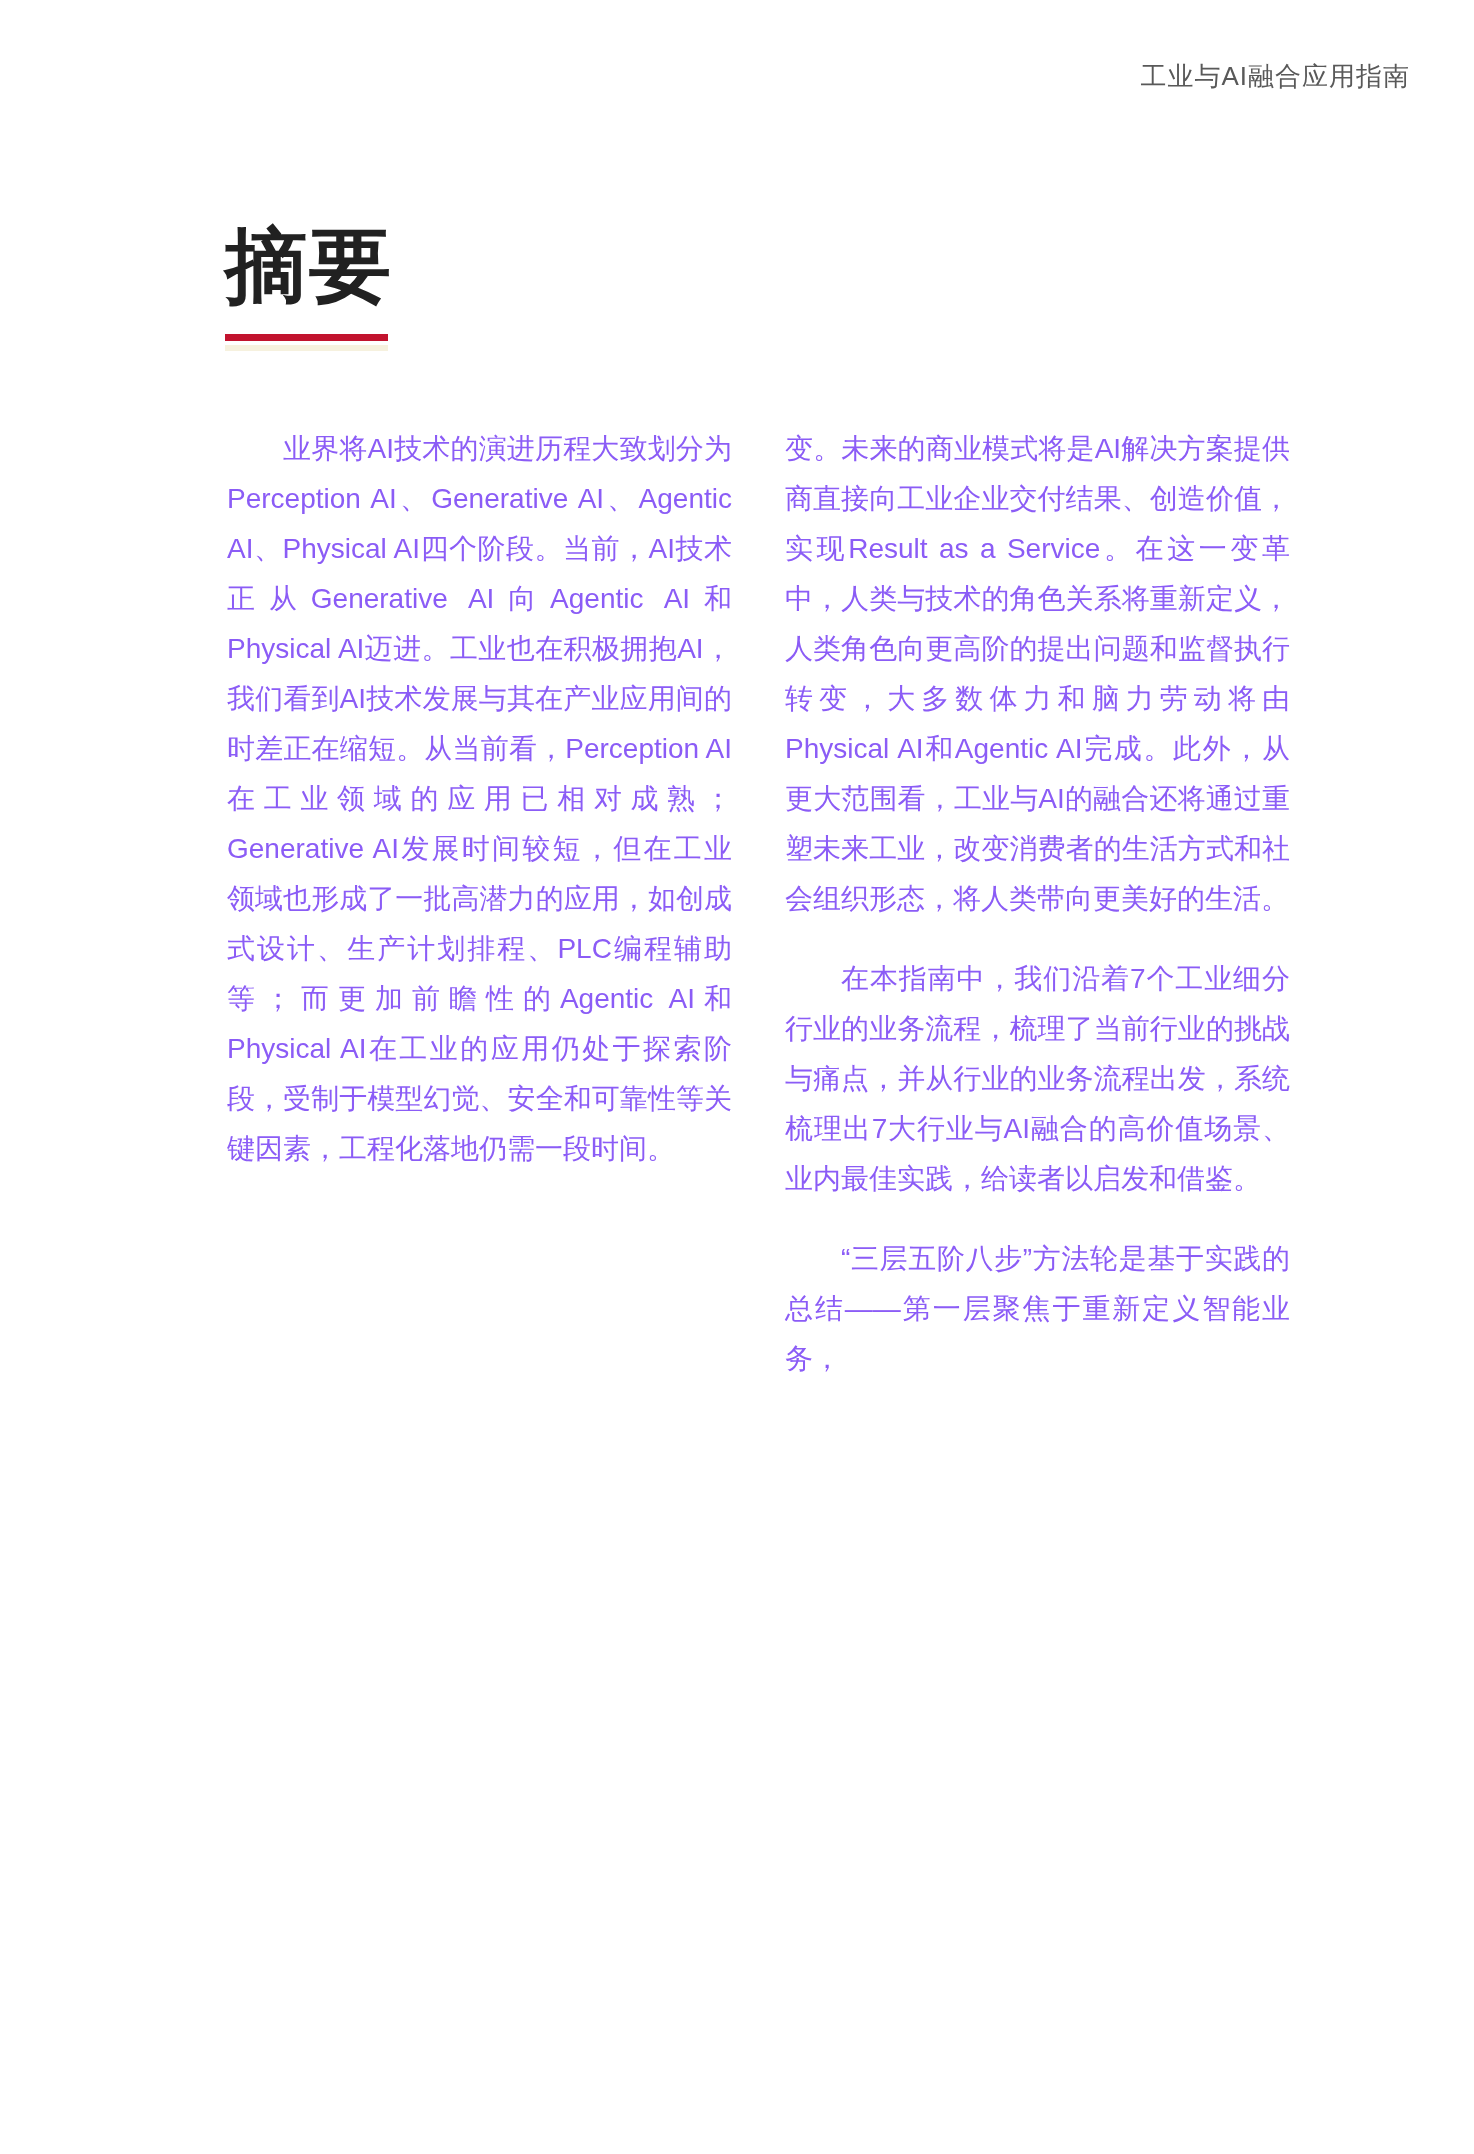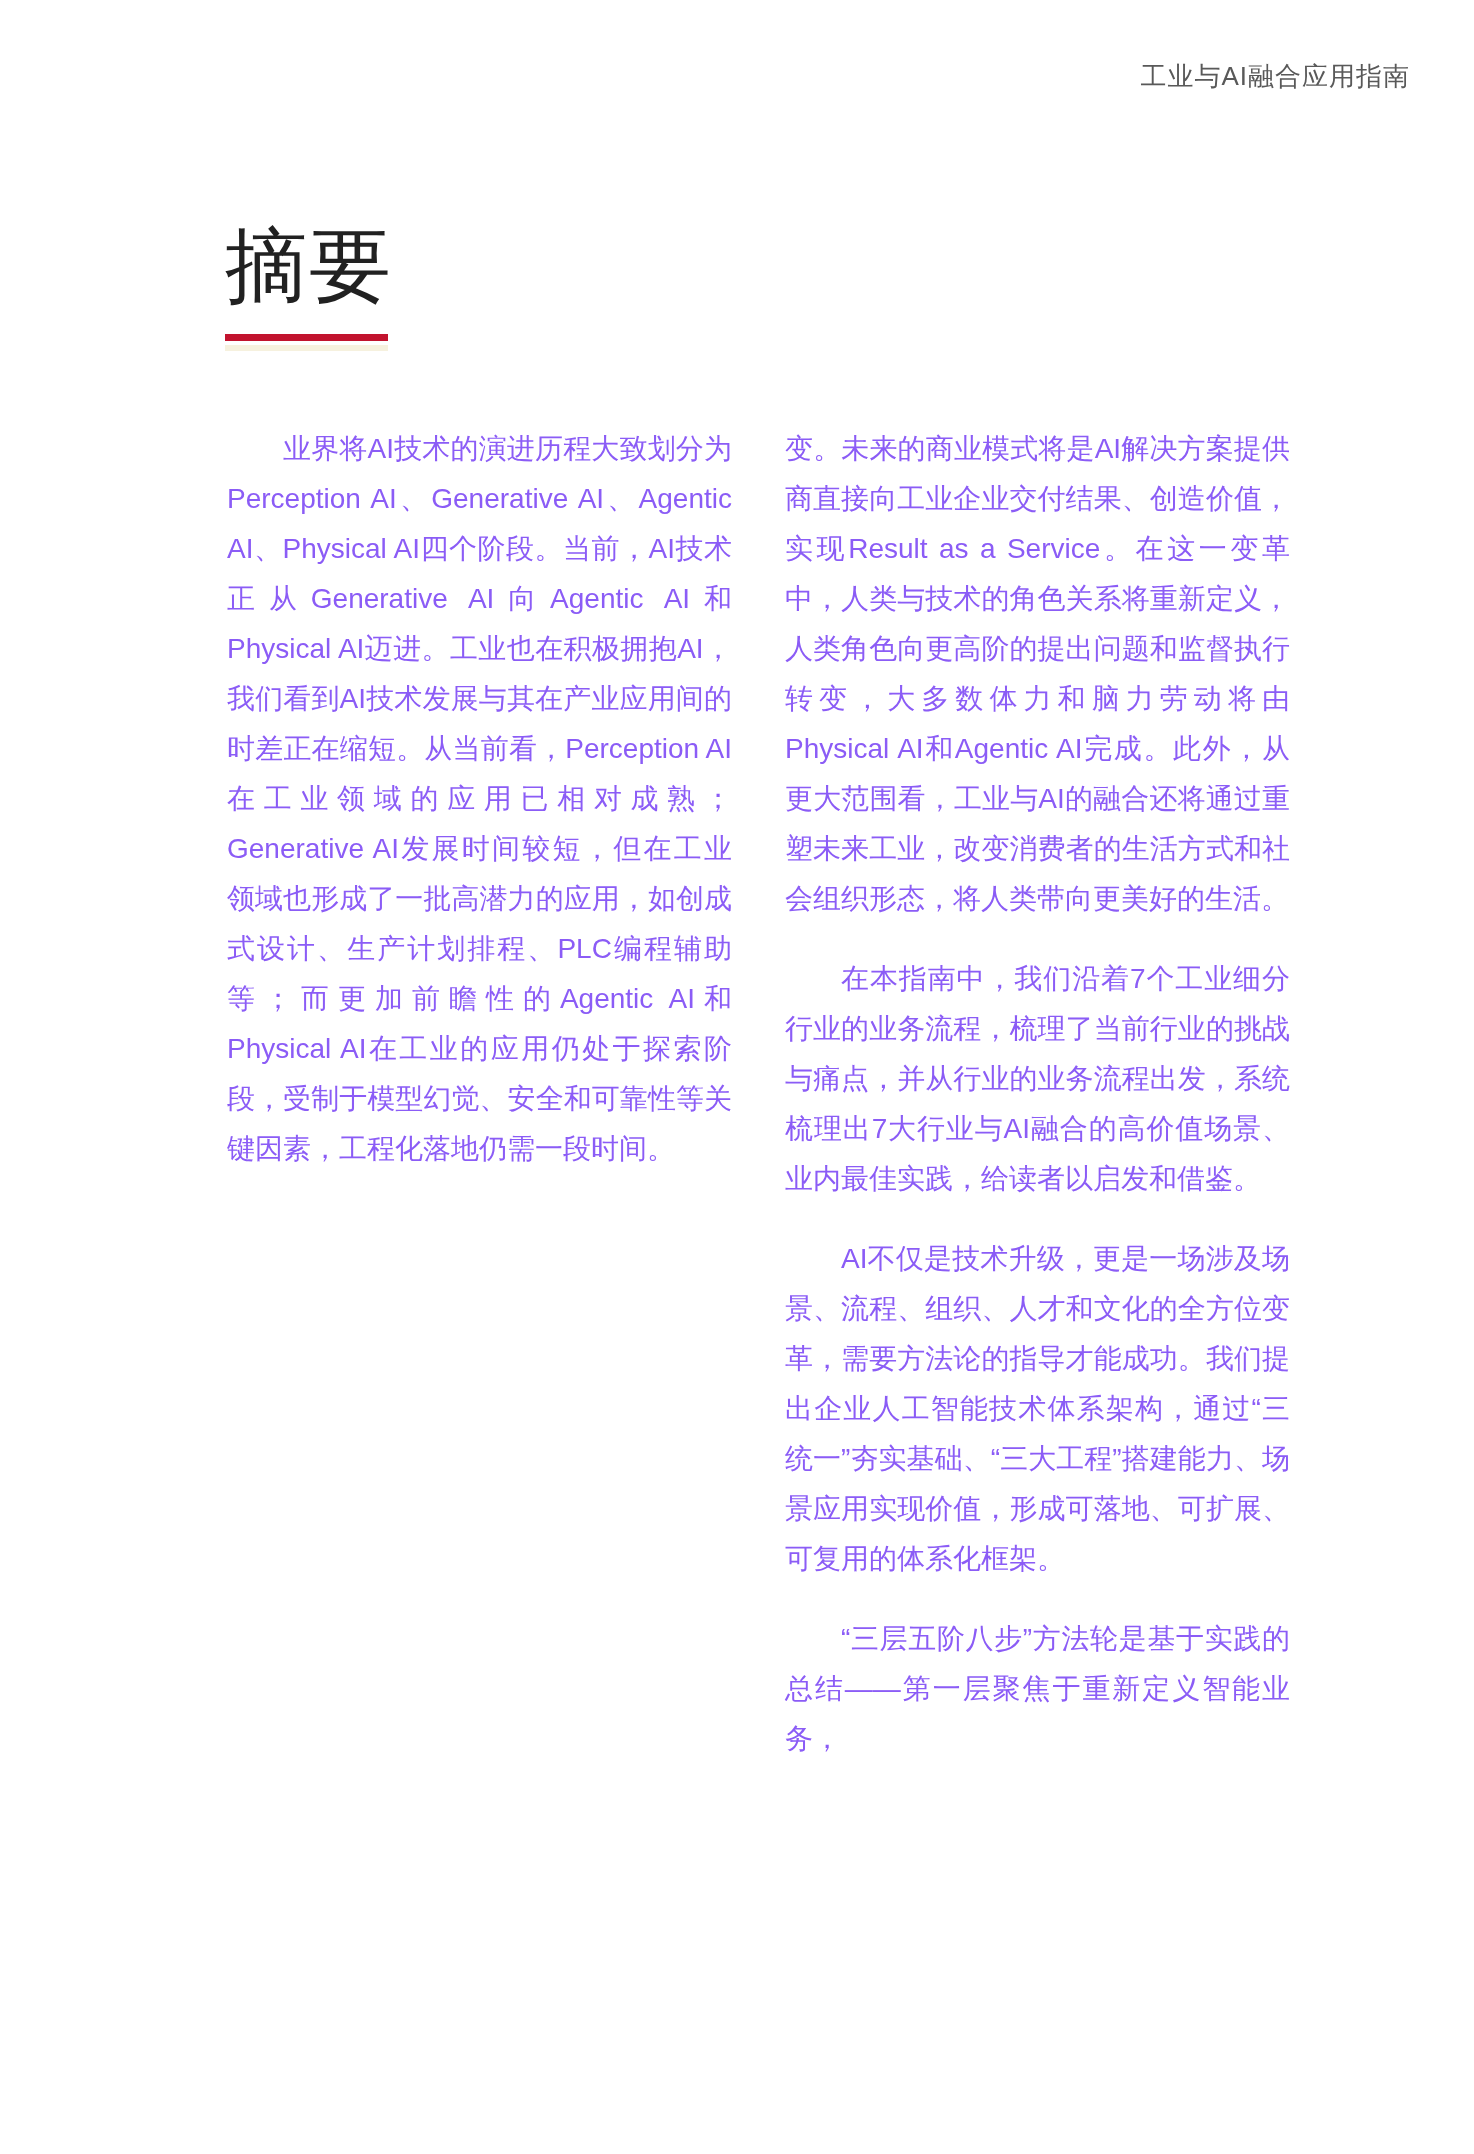--- a/index.html
+++ b/index.html
@@ -24,21 +24,21 @@
     color: #595959;
     letter-spacing: 1px;
     white-space: nowrap;
   }
   .doc-title {
     position: absolute;
     left: 225px;
     top: 218px;
     font-size: 82px;
     line-height: 96px;
-    font-weight: 400;
+    font-weight: 700;
     color: #212121;
     letter-spacing: 2px;
   }
   .title-rule-red {
     position: absolute;
     left: 225px;
     top: 334px;
     width: 163px;
     height: 7px;
     background: #c2132e;
@@ -92,19 +92,18 @@
 
   <div class="title-rule-cream"></div>
 
   <div class="col col-left">
     <p>业界将AI技术的演进历程大致划分为Perception AI、Generative AI、Agentic AI、Physical AI四个阶段。当前，AI技术正从Generative AI向Agentic AI和Physical AI迈进。工业也在积极拥抱AI，我们看到AI技术发展与其在产业应用间的时差正在缩短。从当前看，Perception AI在工业领域的应用已相对成熟；Generative AI发展时间较短，但在工业领域也形成了一批高潜力的应用，如创成式设计、生产计划排程、PLC编程辅助等；而更加前瞻性的Agentic AI和Physical AI在工业的应用仍处于探索阶段，受制于模型幻觉、安全和可靠性等关键因素，工程化落地仍需一段时间。</p>
   </div>
 
   <div class="col col-right">
     <p class="no-indent">变。未来的商业模式将是AI解决方案提供商直接向工业企业交付结果、创造价值，实现Result as a Service。在这一变革中，人类与技术的角色关系将重新定义，人类角色向更高阶的提出问题和监督执行转变，大多数体力和脑力劳动将由Physical AI和Agentic AI完成。此外，从更大范围看，工业与AI的融合还将通过重塑未来工业，改变消费者的生活方式和社会组织形态，将人类带向更美好的生活。</p>
     <p>在本指南中，我们沿着7个工业细分行业的业务流程，梳理了当前行业的挑战与痛点，并从行业的业务流程出发，系统梳理出7大行业与AI融合的高价值场景、业内最佳实践，给读者以启发和借鉴。</p>
-    <p>AI不仅是技术升级，更是一场涉及场景、流程、组织、人才和文化的全方位变革，需要方法论的指导才能成功。我们提出企业人工智能技术体系架构，通过“三统一”夯实基础、“三大工程”搭建能力、场景应用实现价值，形成可落地、可扩展、可复用的体系化框架。</p>
     <p>“三层五阶八步”方法轮是基于实践的总结——第一层聚焦于重新定义智能业务，</p>
   </div>
 
   <div class="page-number">5</div>
 
 </div>
 
 </body></html>

